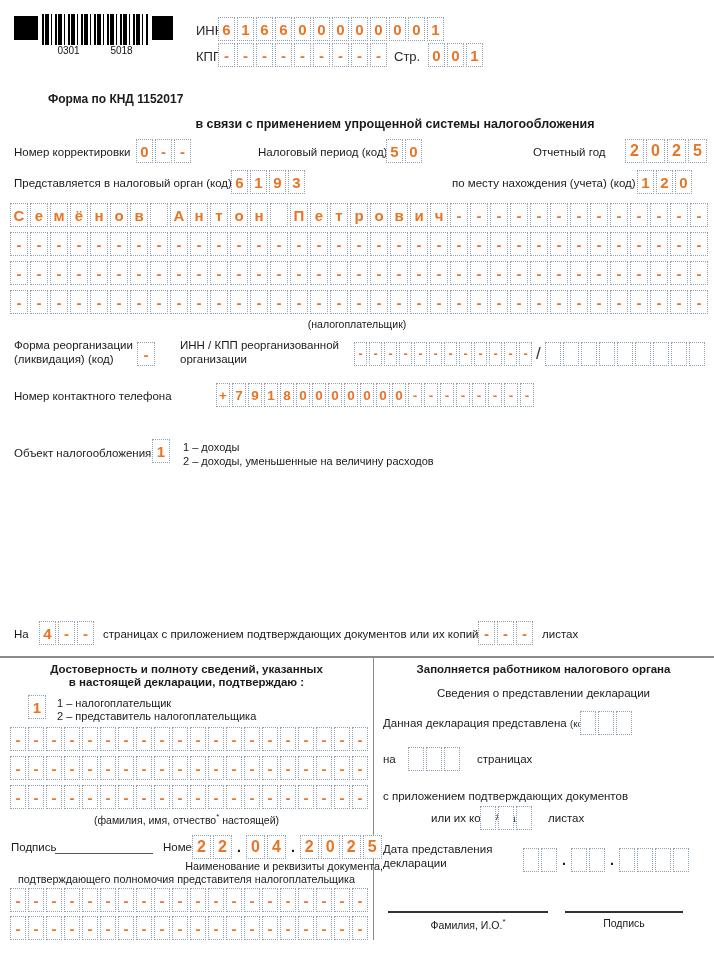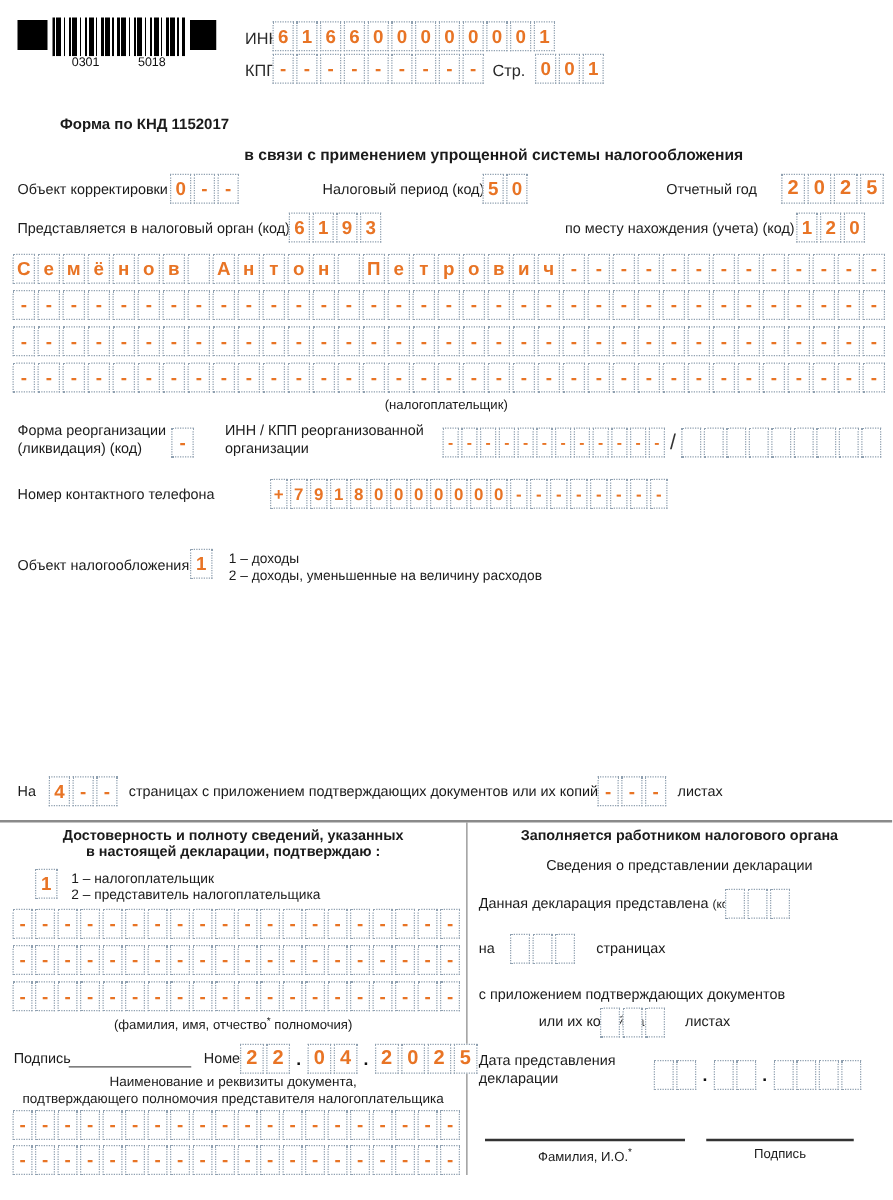--- a/index.html
+++ b/index.html
@@ -80,21 +80,21 @@
   <div class="abs lbl-lg" style="left:394px;top:49px;">Стр.</div>
   <div class="abs cellrow cw17" style="left:428px;top:43px;">
       <span class="cell">0</span>
       <span class="cell">0</span>
       <span class="cell">1</span>
     </div>
 
   <div class="abs bold" style="left:48px;top:92px;font-size:12px;">Форма по КНД 1152017</div>
   <div class="abs bold ctr" style="left:0;top:117px;width:714px;font-size:12.5px;padding-left:38px;">в связи с применением упрощенной системы налогообложения</div>
 
-  <div class="abs lbl" style="left:14px;top:146px;">Объект корректировки</div>
+  <div class="abs lbl" style="left:14px;top:146px;">Номер корректировки</div>
   <div class="abs cellrow cw17" style="left:136px;top:139px;">
       <span class="cell">0</span>
       <span class="cell">-</span>
       <span class="cell">-</span>
     </div>
   <div class="abs lbl" style="left:258px;top:146px;">Налоговый период (код)</div>
   <div class="abs cellrow cw17" style="left:386px;top:139px;">
       <span class="cell">5</span>
       <span class="cell">0</span>
     </div>
@@ -422,21 +422,21 @@
       <span class="cell">-</span>
       <span class="cell">-</span>
       <span class="cell">-</span>
       <span class="cell">-</span>
       <span class="cell">-</span>
       <span class="cell">-</span>
       <span class="cell">-</span>
     </div>
   <div class="abs ctr sm" style="left:0;top:812px;width:373px;">
     <span>(фамилия, имя, отчество</span><sup>*</sup>
-    <span>полномочия)</span>
+    <span>настоящей)</span>
   </div>
 
   <div class="abs lbl" style="left:11px;top:841px;">Подпись</div>
   <div class="abs uline" style="left:55px;top:840px;width:98px;height:13px;"></div>
   <div class="abs lbl" style="left:163px;top:841px;">Номер</div>
   <div class="abs cellrow cw19" style="left:192px;top:835px;">
     <span class="cellrow cw19">
         <span class="cell">2</span>
         <span class="cell">2</span>
       </span>
@@ -447,21 +447,21 @@
       </span>
     <span class="dot">.</span>
     <span class="cellrow cw19">
         <span class="cell">2</span>
         <span class="cell">0</span>
         <span class="cell">2</span>
         <span class="cell">5</span>
       </span>
   </div>
 
-  <div class="abs ctr" style="left:0;top:860px;width:373px;font-size:10.8px;">Наименование и реквизиты документа,</div>
+  <div class="abs ctr" style="left:10px;top:860px;width:373px;font-size:10.8px;text-align:right;">Наименование и реквизиты документа,</div>
   <div class="abs ctr" style="left:0;top:873px;width:373px;font-size:10.8px;">подтверждающего полномочия представителя налогоплательщика</div>
   <div class="abs cellrow rowfill" style="left:10px;top:888px;">
       <span class="cell">-</span>
       <span class="cell">-</span>
       <span class="cell">-</span>
       <span class="cell">-</span>
       <span class="cell">-</span>
       <span class="cell">-</span>
       <span class="cell">-</span>
       <span class="cell">-</span>

